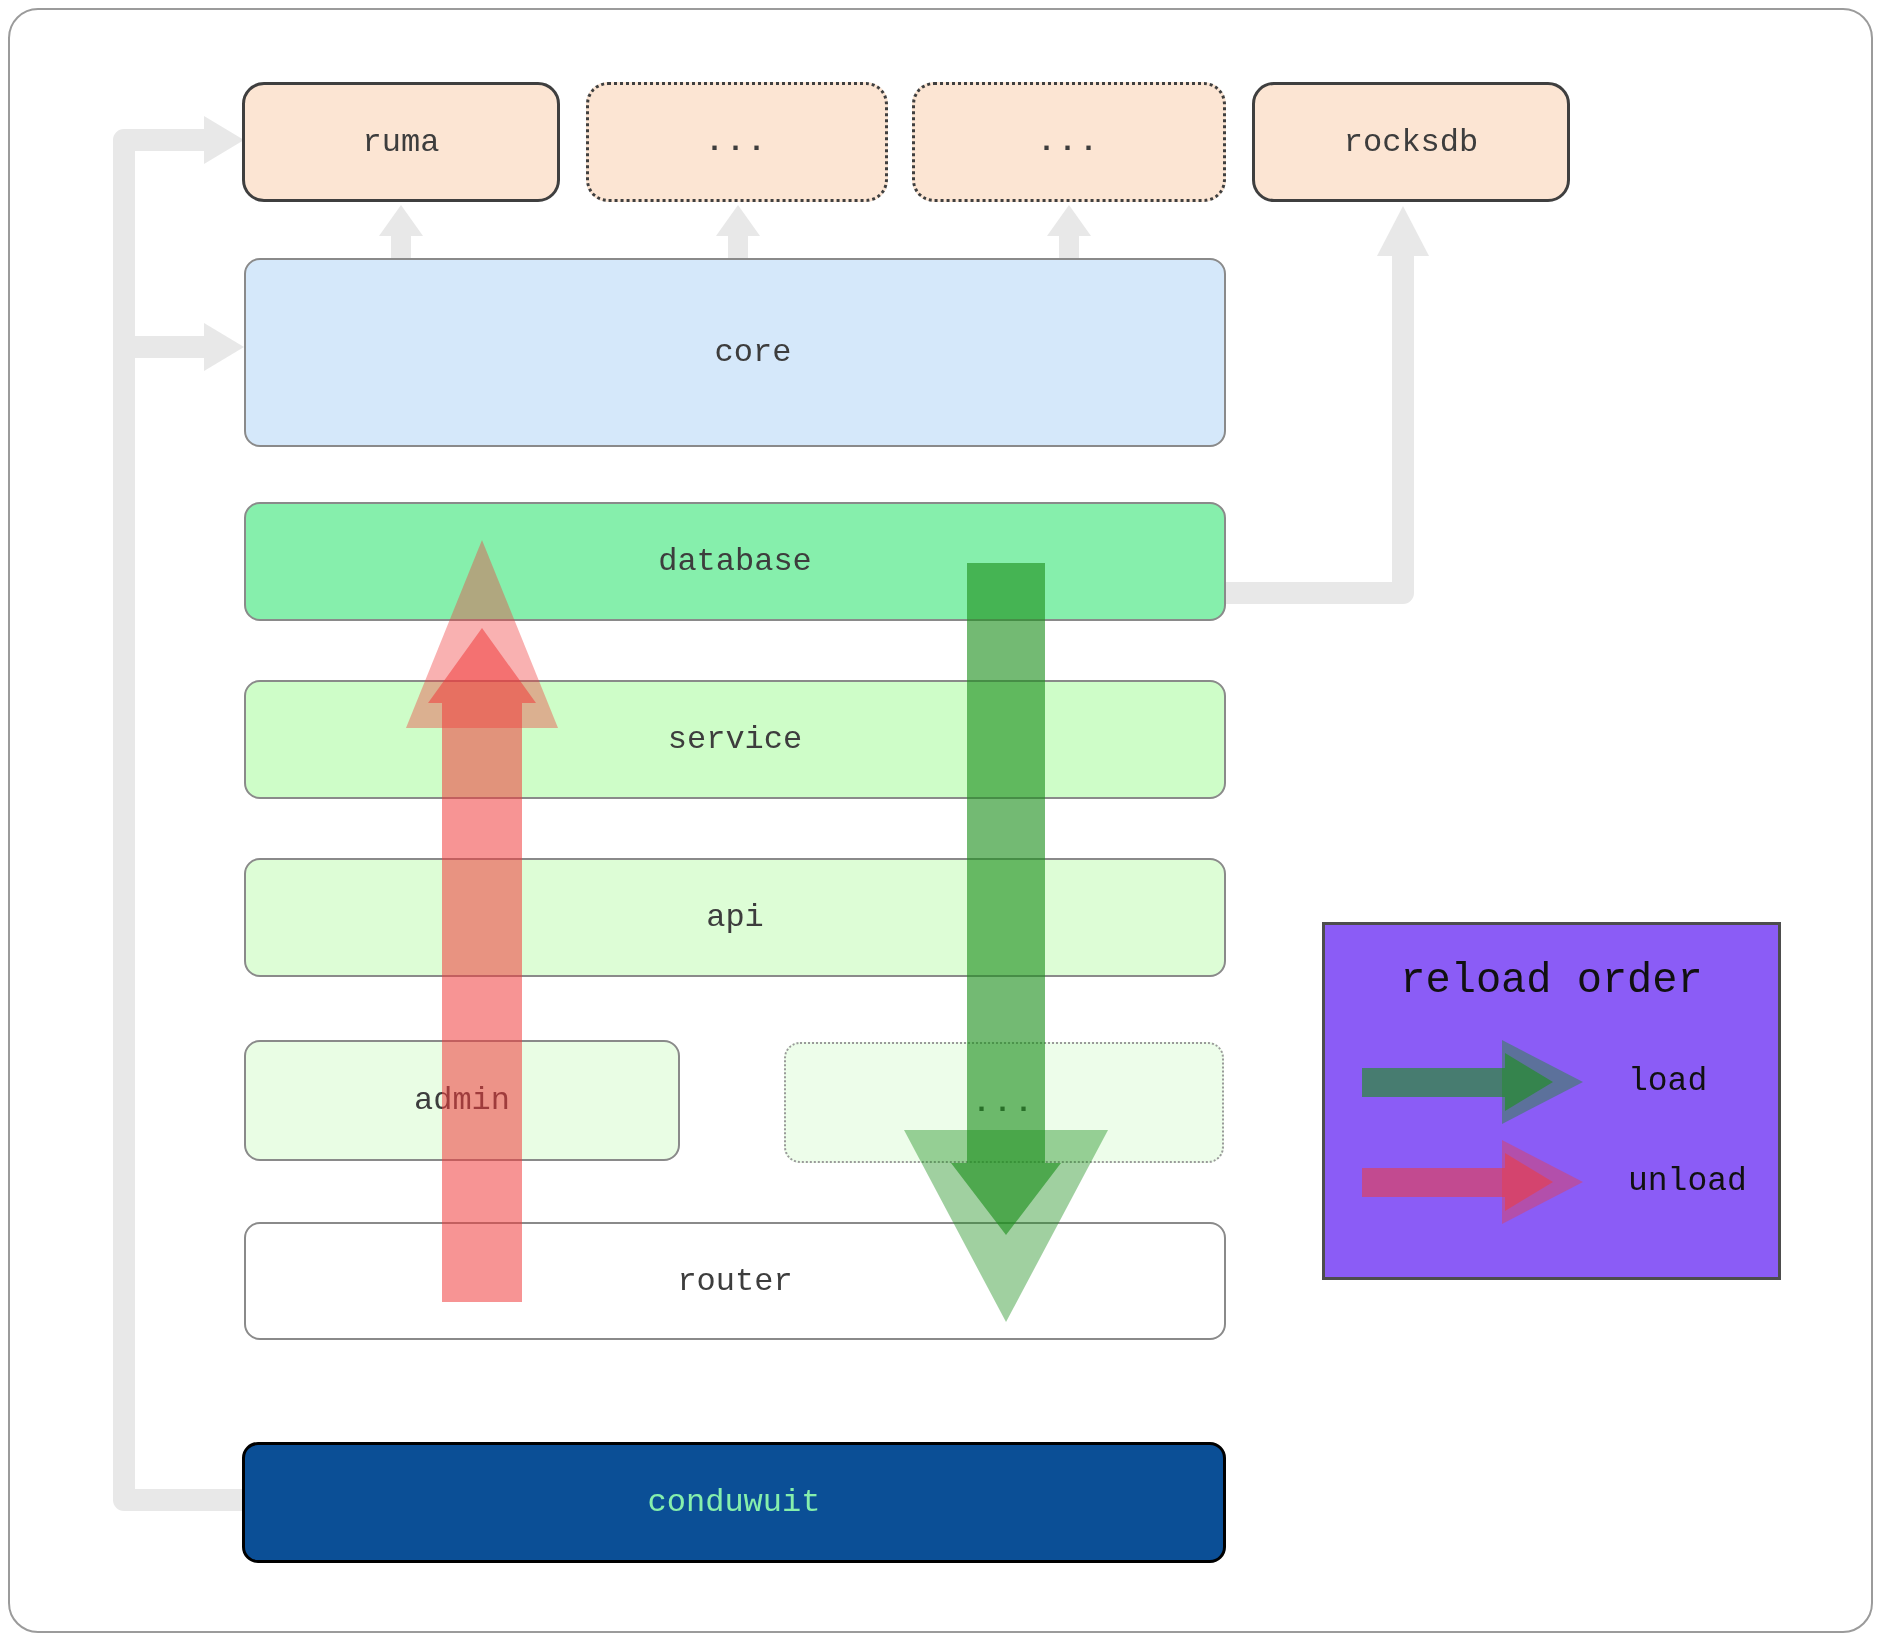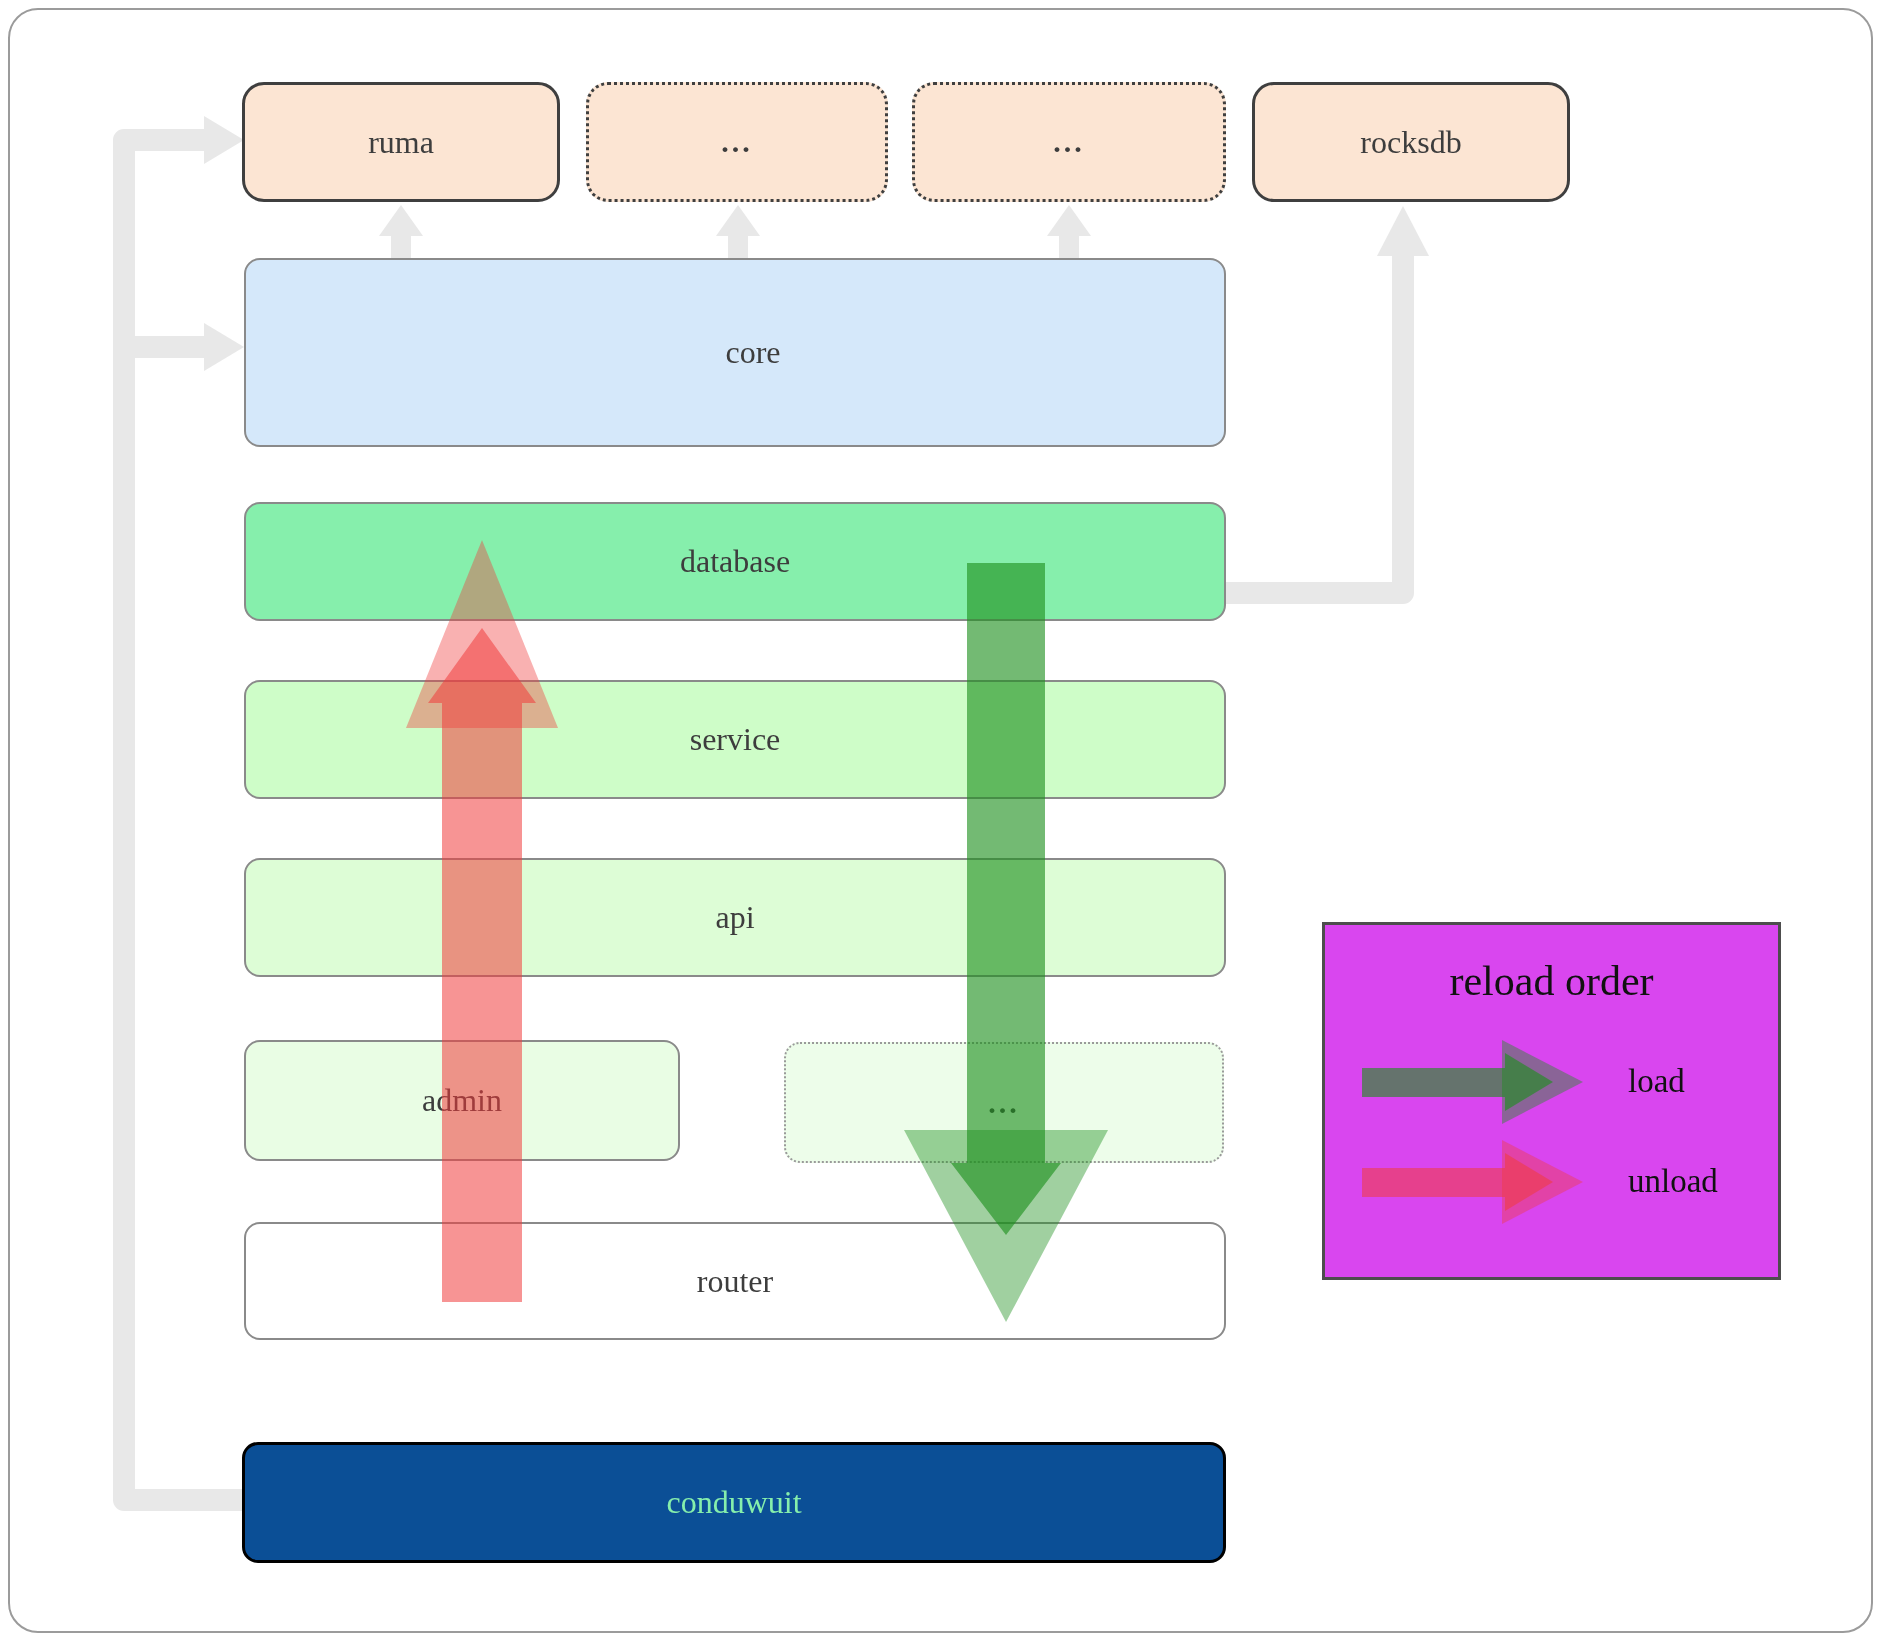--- a/index.html
+++ b/index.html
@@ -1,20 +1,20 @@
 <!DOCTYPE html>
 <html><head>
 <meta charset="utf-8">
 <style>
   html, body { margin: 0; padding: 0; background: #ffffff; }
   .canvas {
     position: relative;
     width: 1883px;
     height: 1643px;
-    font-family: Liberation Serif, serif;
+    font-family: Liberation Mono, monospace;
     overflow: hidden;
     background: #ffffff;
     border-radius: 22px;
   }
   .frame {
     position: absolute;
     left: 8px; top: 8px; right: 10px; bottom: 10px;
     border: 2px solid #9b9b9b;
     border-radius: 30px;
     background: #ffffff;
@@ -56,21 +56,21 @@
   .box-admin-el  { left: 784px; top: 1042px; width: 440px; height: 121px; background: #edfdea;
                    border: 2px dotted #9a9a9a; }
   .box-router    { left: 244px; top: 1222px; width: 982px; height: 118px; background: #ffffff; }
   .box-conduwuit { left: 242px; top: 1442px; width: 984px; height: 121px; background: #0b4f96;
                    border: 3px solid #000000; color: #86efac; }
   .legend {
     position: absolute;
     left: 1322px; top: 922px; width: 459px; height: 358px;
     z-index: 2;
     box-sizing: border-box;
-    background: #d946ef;
+    background: #8b5cf6;
     border: 3px solid #4d4d4d;
     color: #111111;
   }
   .legend-title {
     position: absolute;
     left: 0; top: 32px; width: 100%;
     text-align: center;
     font-size: 42px;
   }
   .legend-label { position: absolute; font-size: 33px; }

